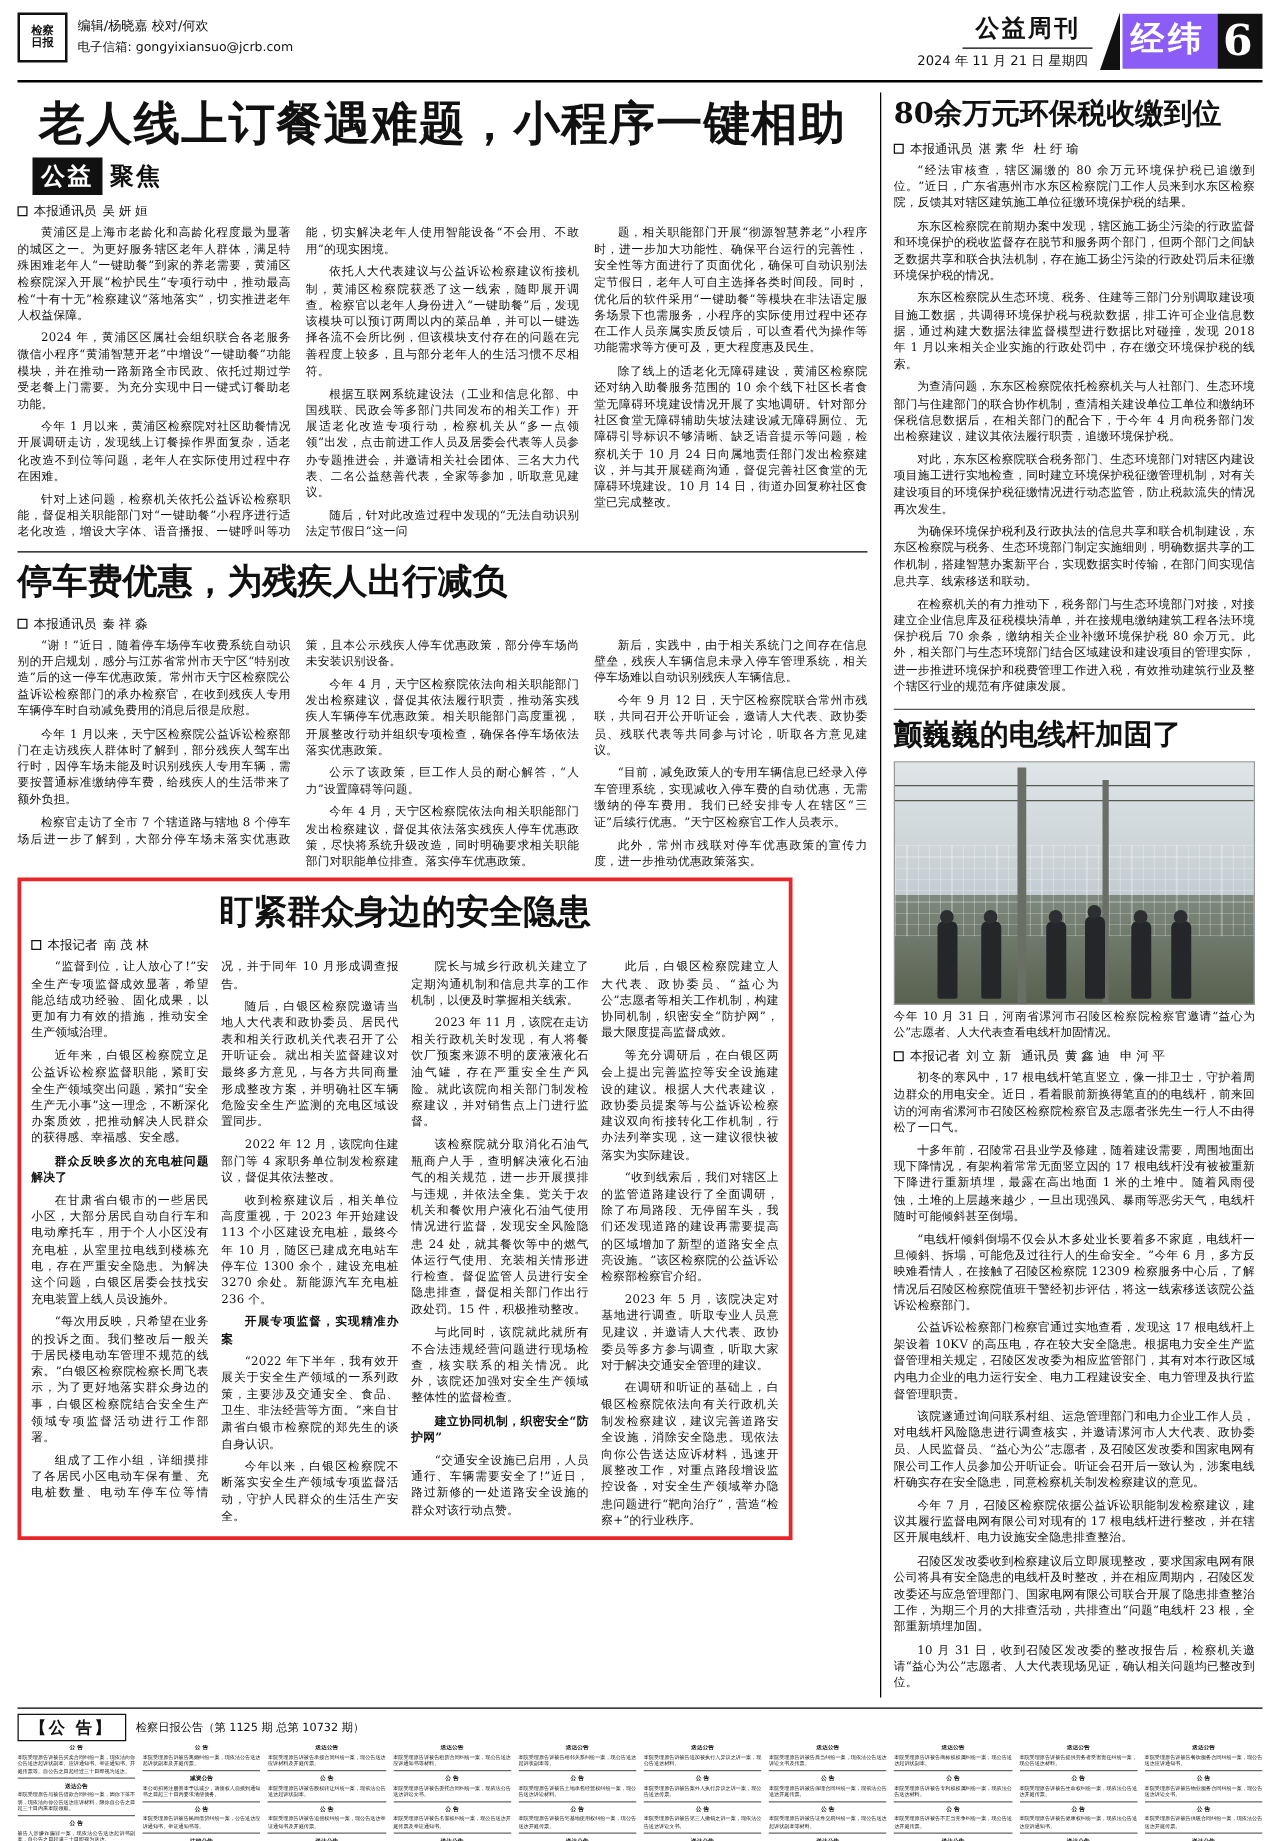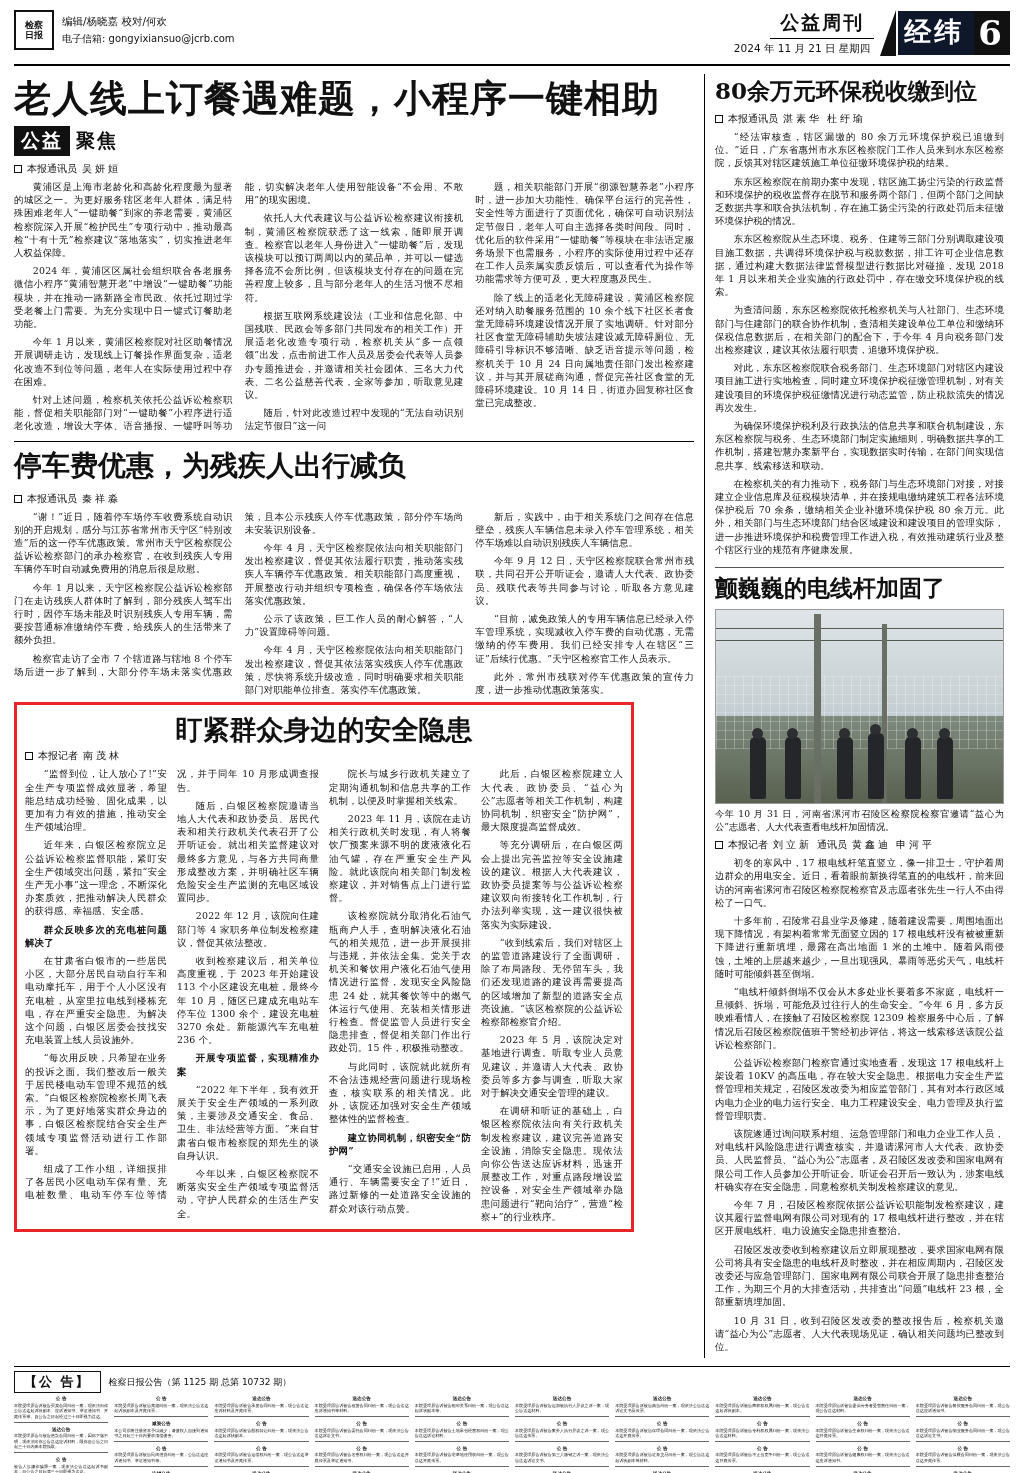--- a/index.html
+++ b/index.html
@@ -65,21 +65,21 @@
   .jingwei-wrap {
     display: flex; align-items: center; margin-left: 6px;
   }
   .slash {
     width: 0; height: 0;
     border-left: 16px solid transparent;
     border-bottom: 46px solid #111;
     margin-right: 2px;
   }
   .jingwei {
-    background: #0f172a; color: #fff;
+    background: #8b5cf6; color: #fff;
     font-size: 27px; font-weight: bold; letter-spacing: 3px;
     font-family: "DejaVu Serif", "Liberation Serif", serif;
     padding: 4px 10px 6px 6px;
     line-height: 34px;
   }
   .pagenum {
     background: #111; color: #fff;
     font-size: 34px; font-weight: bold;
     font-family: "DejaVu Serif", "Liberation Serif", serif;
     padding: 0 8px 0 4px;
@@ -92,20 +92,21 @@
   .col-left { width: 680px; }
   .col-right { width: 300px; border-left: 1px solid #000; padding-left: 10px; }
 
   .headline-main {
     font-family: "DejaVu Serif", "Liberation Serif", serif;
     font-weight: bold;
     font-size: 37px;
     letter-spacing: 1px;
     line-height: 44px;
     margin: 2px 0 6px 0;
+    text-align: center;
   }
   .headline-right {
     font-family: "DejaVu Serif", "Liberation Serif", serif;
     font-weight: bold;
     font-size: 23px;
     line-height: 30px;
     margin: 2px 0 6px 0;
   }
   .headline-mid {
     font-family: Liberation Mono, monospace;
@@ -119,21 +120,21 @@
     font-size: 10px;
     margin: 2px 0 4px 0;
     display: flex; align-items: center; gap: 5px;
   }
   .byline .box {
     width: 8px; height: 8px; border: 1px solid #111; display: inline-block;
   }
   .byline .who { letter-spacing: 3px; }
 
   .focus-badge {
-    display: flex; align-items: center; gap: 6px; margin: 4px 0 6px 0; text-align: center;
+    display: flex; align-items: center; gap: 6px; margin: 4px 0 6px 12px; text-align: center;
   }
   .focus-badge .b1 {
     background: #111; color: #fff; font-weight: bold; font-size: 19px;
     padding: 2px 7px; font-family: "DejaVu Serif","Liberation Serif",serif;
     letter-spacing: 2px;
   }
   .focus-badge .b2 {
     font-weight: bold; font-size: 19px; letter-spacing: 2px;
     font-family: "DejaVu Serif","Liberation Serif",serif;
   }

